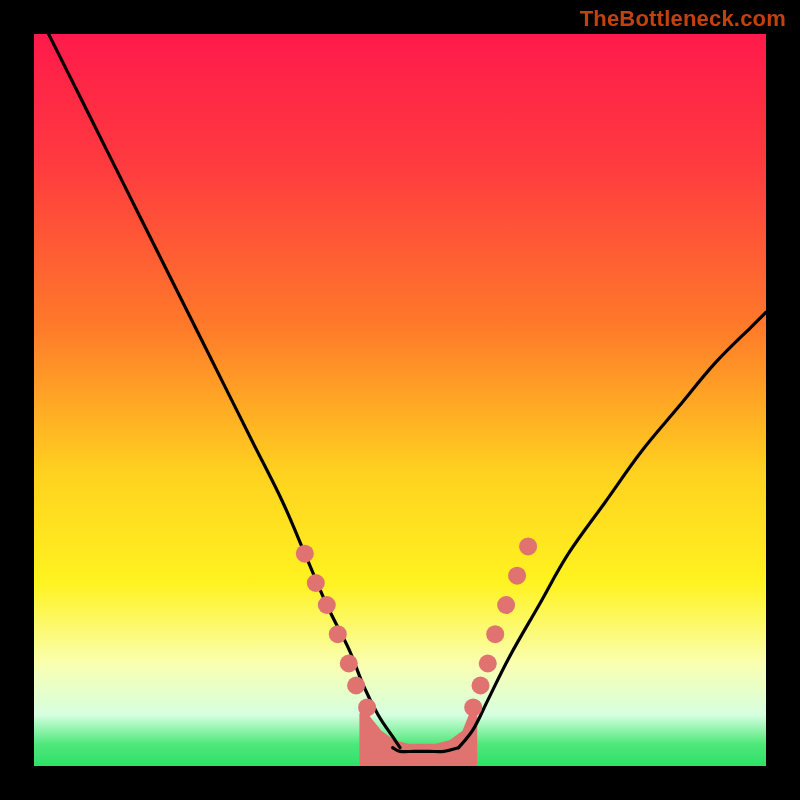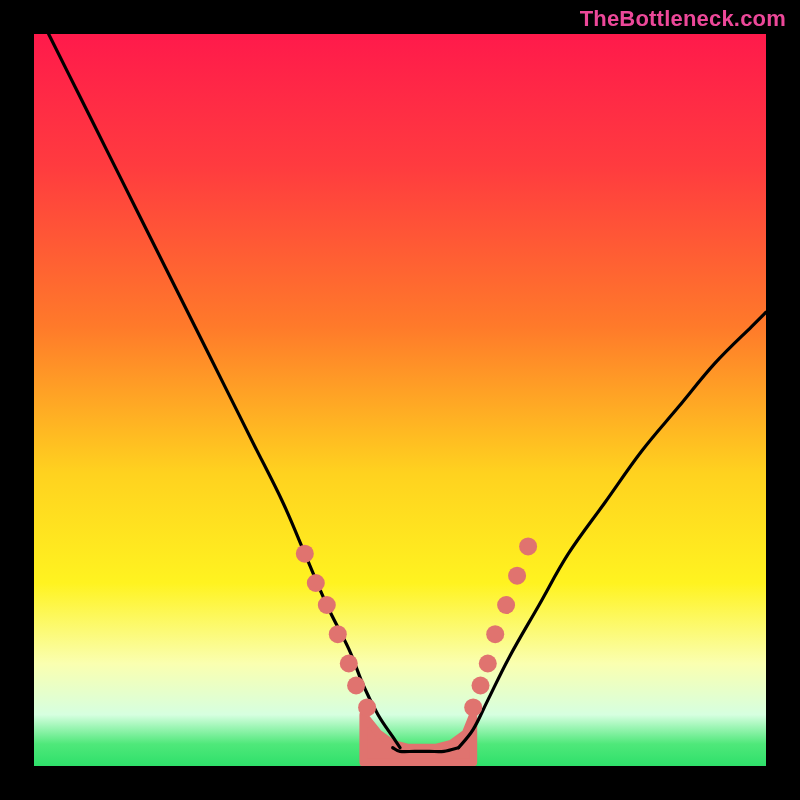--- a/index.html
+++ b/index.html
@@ -18,21 +18,21 @@
     height: 800px;
     background: #000;
   }
   .attribution {
     position: absolute;
     top: 6px;
     right: 14px;
     font-family: Arial, Helvetica, sans-serif;
     font-size: 22px;
     font-weight: 600;
-    color: #ec4899;
+    color: #c2410c;
     letter-spacing: 0.2px;
     user-select: none;
   }
   .plot {
     position: absolute;
     top: 34px;
     left: 34px;
     width: 732px;
     height: 732px;
   }

